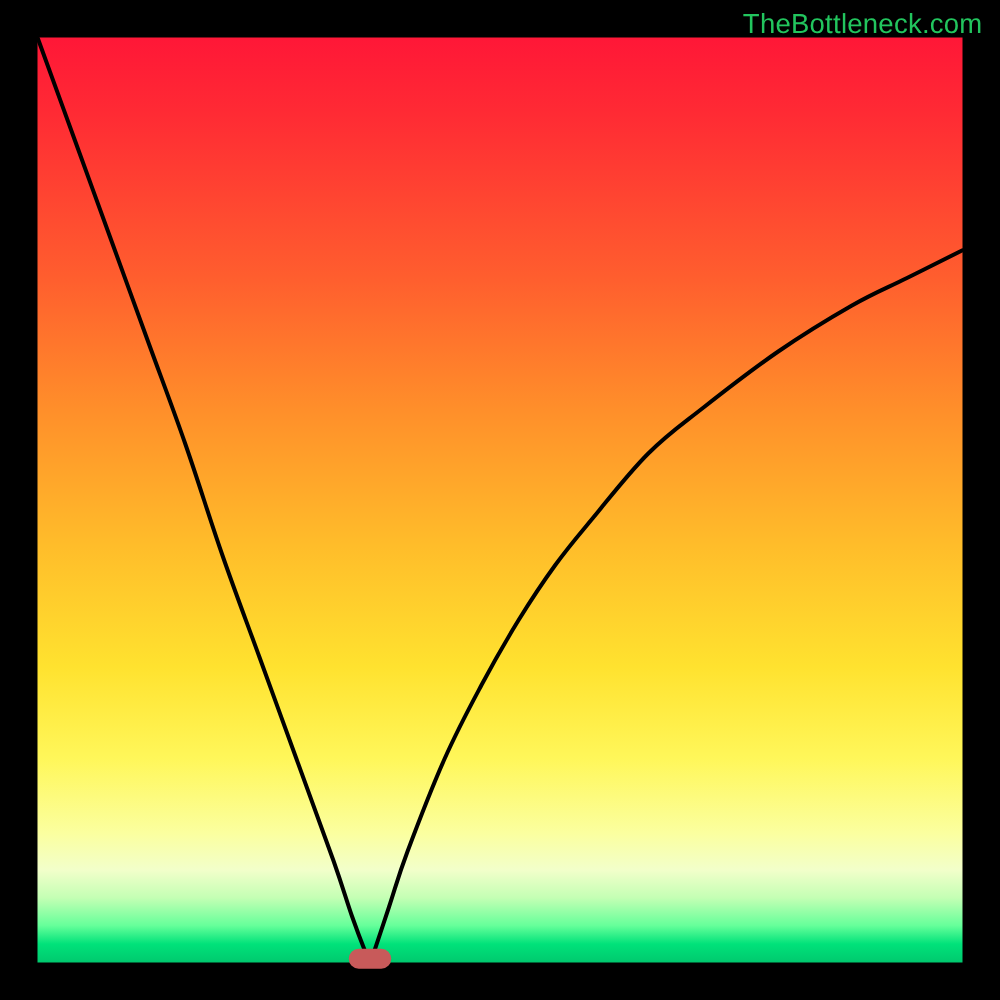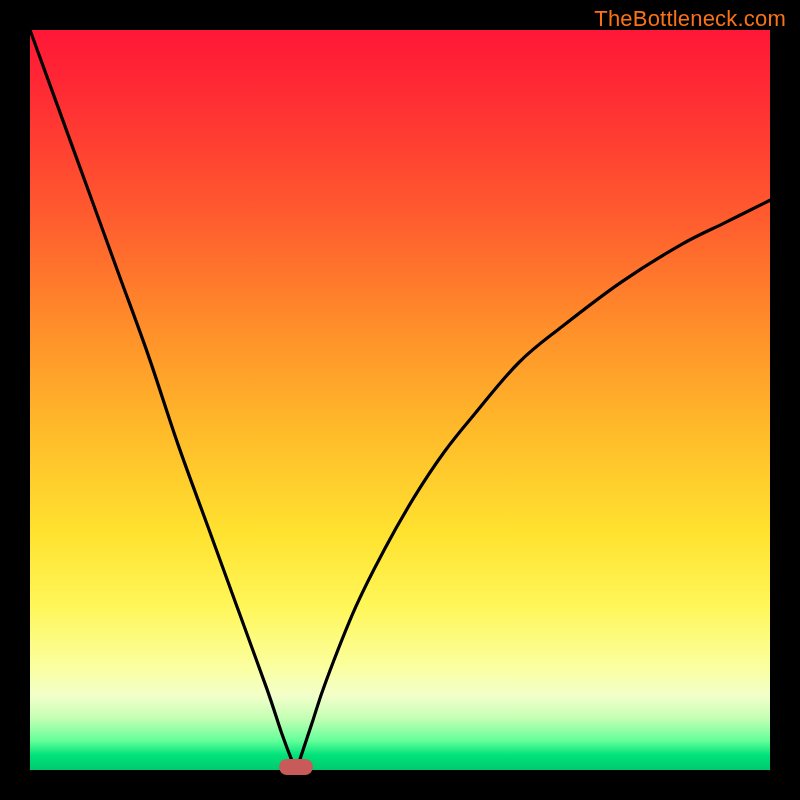--- a/index.html
+++ b/index.html
@@ -40,21 +40,21 @@
       #c4ffb4 93%,
       #66ff9a 96%,
       #00e27a 98%,
       #00c96e 100%
     );
   }
   .watermark {
     position: absolute;
     top: 6px;
     right: 14px;
-    color: #f97316;
+    color: #22c55e;
     font-size: 22px;
     font-weight: 500;
     letter-spacing: 0.2px;
     user-select: none;
   }
   svg.curve {
     position: absolute;
     left: 0;
     top: 0;
     width: 740px;

